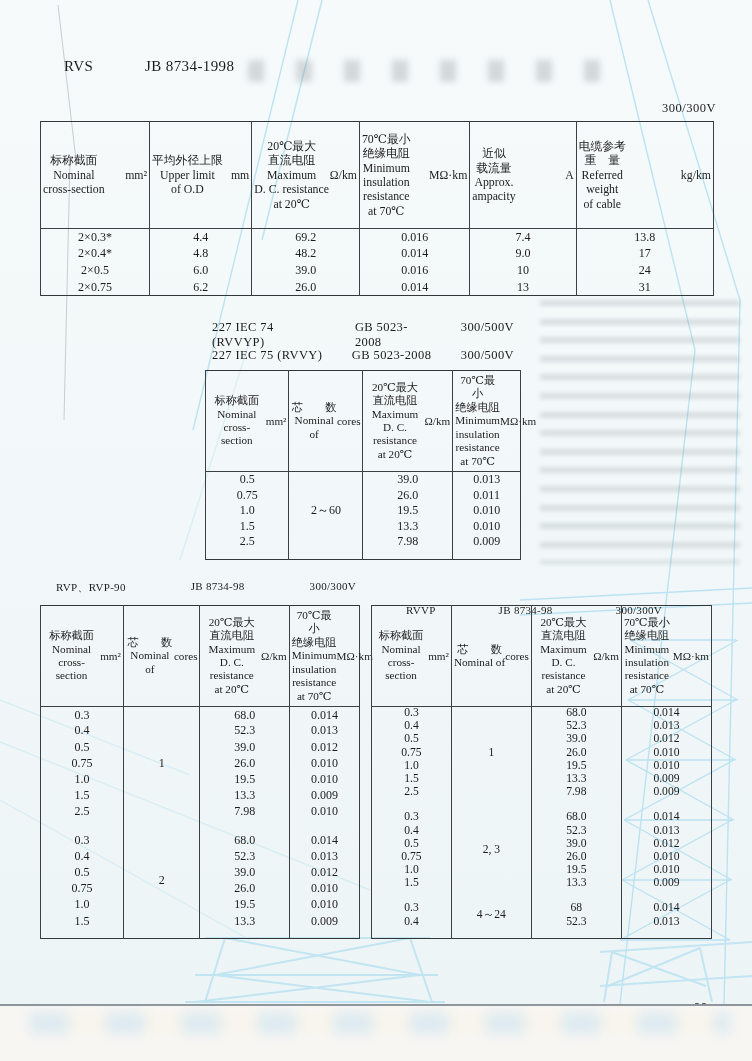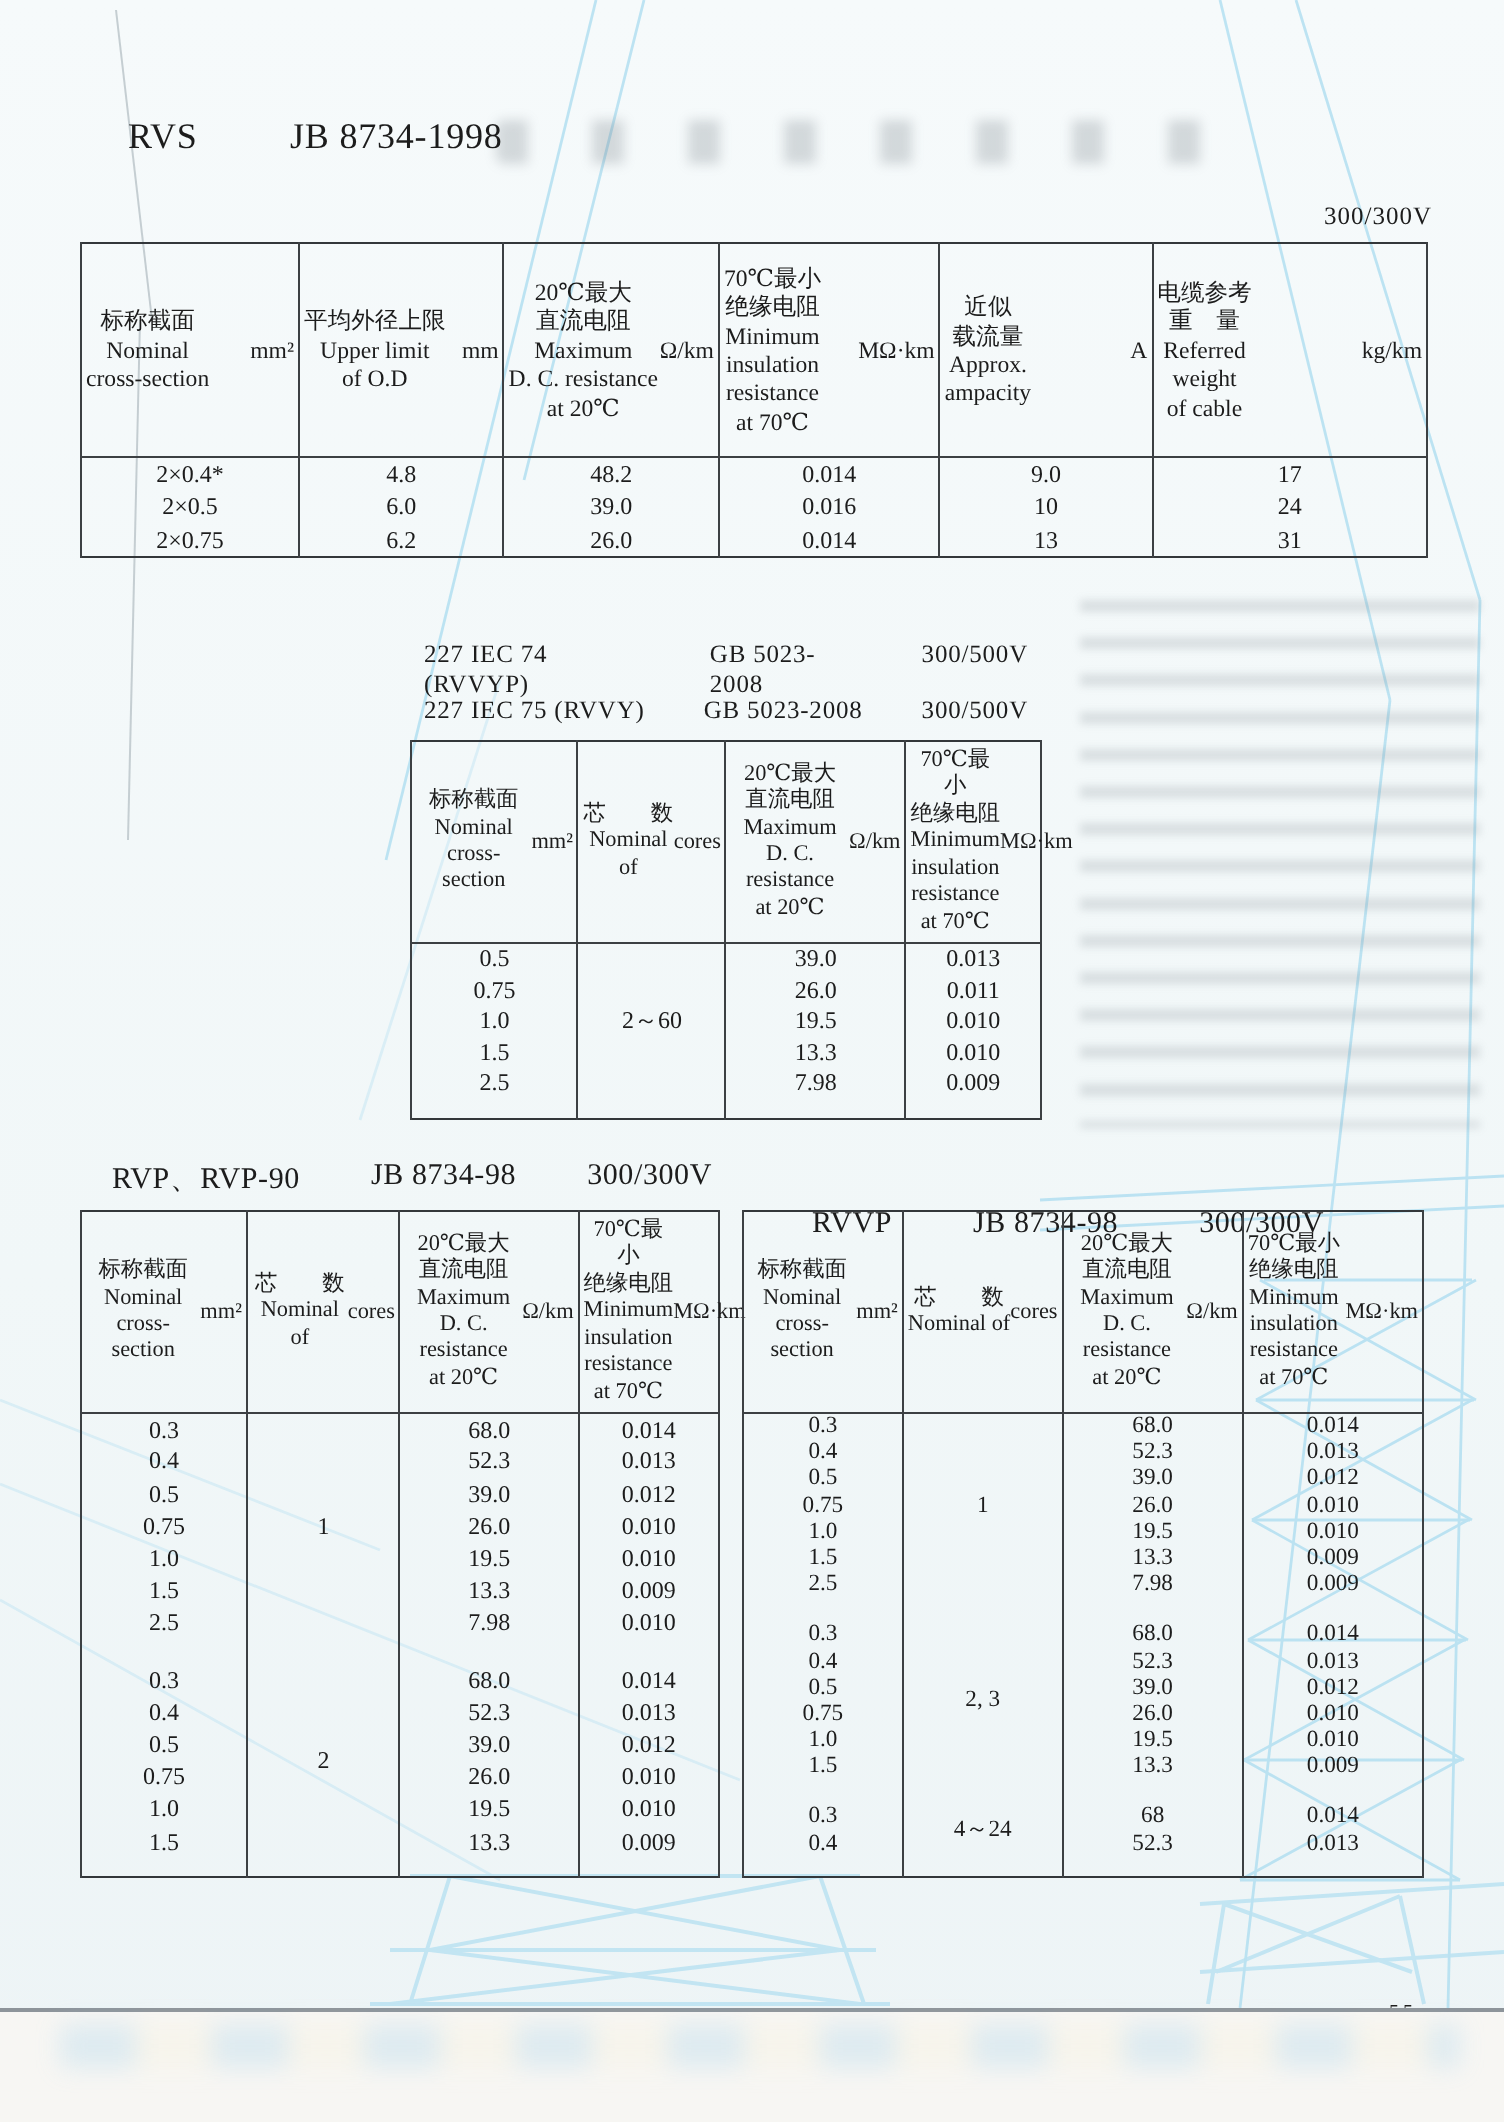--- a/index.html
+++ b/index.html
@@ -17,21 +17,21 @@
   .bleed-top{
     position:absolute;left:248px;top:60px;width:375px;height:22px;
     background:repeating-linear-gradient(90deg,rgba(108,118,126,.5) 0 16px,rgba(108,118,126,0) 16px 48px);
     filter:blur(3px);opacity:.5;border-radius:4px;
   }
   .bleed-right{
     position:absolute;left:540px;top:300px;width:200px;height:264px;
     background:repeating-linear-gradient(180deg,rgba(115,126,134,.38) 0 6px,rgba(115,126,134,0) 6px 18.6px);
     filter:blur(2px);opacity:.55;
   }
-  .hdr{position:absolute;left:64px;top:58px;font-size:18px;letter-spacing:.4px;}
+  .hdr{position:absolute;left:64px;top:58px;font-size:15px;letter-spacing:.4px;}
   .hdr-row{display:flex;margin-bottom:8px;height:19px;}
   .hdr-row .model{width:81px;}
   .volt-top{position:absolute;right:36px;top:101px;font-size:12.5px;letter-spacing:.5px;}
 
   table{position:absolute;border-collapse:collapse;table-layout:fixed;border:1.5px solid #33373a;background:transparent;}
   td,th{border-left:1px solid #3c4043;border-right:1px solid #3c4043;padding:0;text-align:center;font-weight:normal;}
   thead th{border-bottom:1px solid #3c4043;vertical-align:top;padding:4px 2px;}
   .hwrap{display:flex;flex-direction:row;justify-content:space-between;align-items:center;}
   .h-text{white-space:pre-line;font-size:11.8px;line-height:1.22;}
   .h-unit{font-size:11.8px;line-height:1.1;}
@@ -46,21 +46,21 @@
   #t2 tbody tr{height:15.6px;}
   #t3{left:40px;top:605px;width:320px;}
   #t3 tbody tr{height:16.2px;}
   #t4{left:371px;top:605px;width:341px;}
   #t4 tbody tr{height:13.2px;}
   tbody td{font-size:12px;line-height:1.05;}
   #t4 tbody td{font-size:11.6px;}
 
   .mid-heads{position:absolute;left:212px;top:320px;width:302px;font-size:12.5px;letter-spacing:.4px;}
   .mh-row{display:flex;justify-content:space-between;margin-bottom:10px;height:18px;gap:29px;}
-  .bh{position:absolute;top:580px;display:flex;justify-content:space-between;font-size:15px;letter-spacing:.3px;}
+  .bh{position:absolute;top:580px;display:flex;justify-content:space-between;font-size:11px;letter-spacing:.3px;}
   .bh-left{left:56px;width:300px;}
   .bh-right{left:406px;width:256px;margin-top:24px;}
   .footer{position:absolute;left:0;top:1001px;width:720px;text-align:right;font-size:10px;letter-spacing:2px;}
   .scan-strip{
     position:absolute;left:0;top:1004px;width:752px;height:57px;
     background:#f7f6f3;border-top:2px solid #8d949a;
   }
   .scan-strip::after{
     content:"";position:absolute;left:30px;top:6px;width:700px;height:22px;
     background:repeating-linear-gradient(90deg,rgba(170,212,236,.55) 0 38px,rgba(246,240,216,.45) 38px 76px);
@@ -177,20 +177,28 @@
 Referred
 weight
 of cable</span>
               <span class="h-unit">kg/km</span>
             </div>
           </th>
       </tr>
     </thead>
     <tbody>
         <tr>
+          <td>2×0.3*</td>
+          <td>4.4</td>
+          <td>69.2</td>
+          <td>0.016</td>
+          <td>7.4</td>
+          <td>13.8</td>
+        </tr>
+        <tr>
           <td>2×0.4*</td>
           <td>4.8</td>
           <td>48.2</td>
           <td>0.014</td>
           <td>9.0</td>
           <td>17</td>
         </tr>
         <tr>
           <td>2×0.5</td>
           <td>6.0</td>

